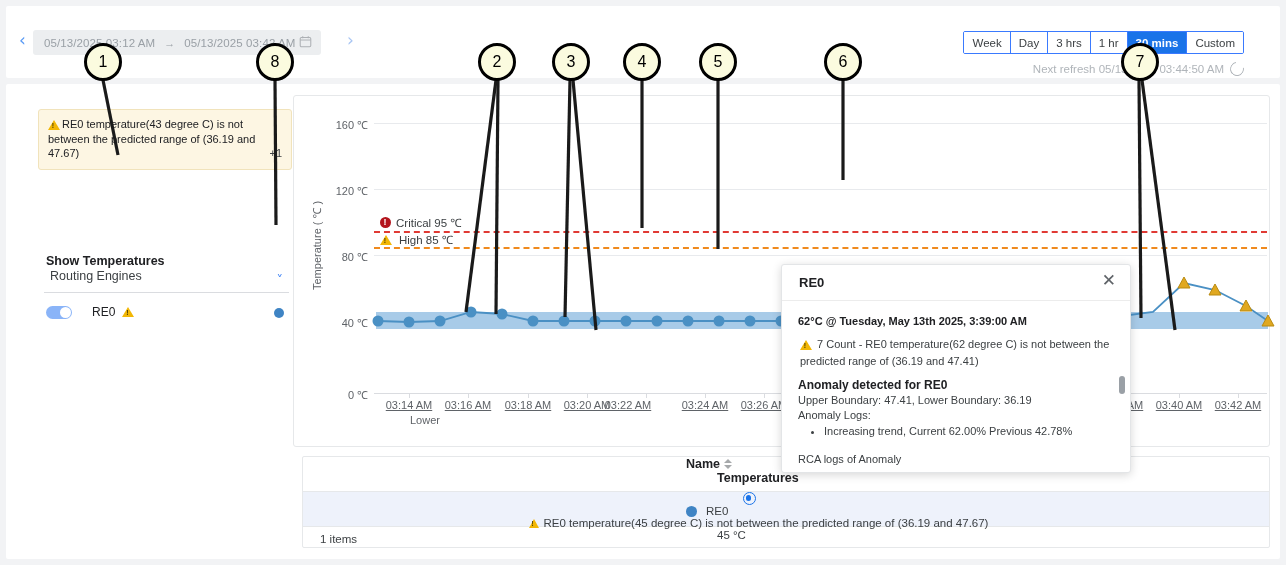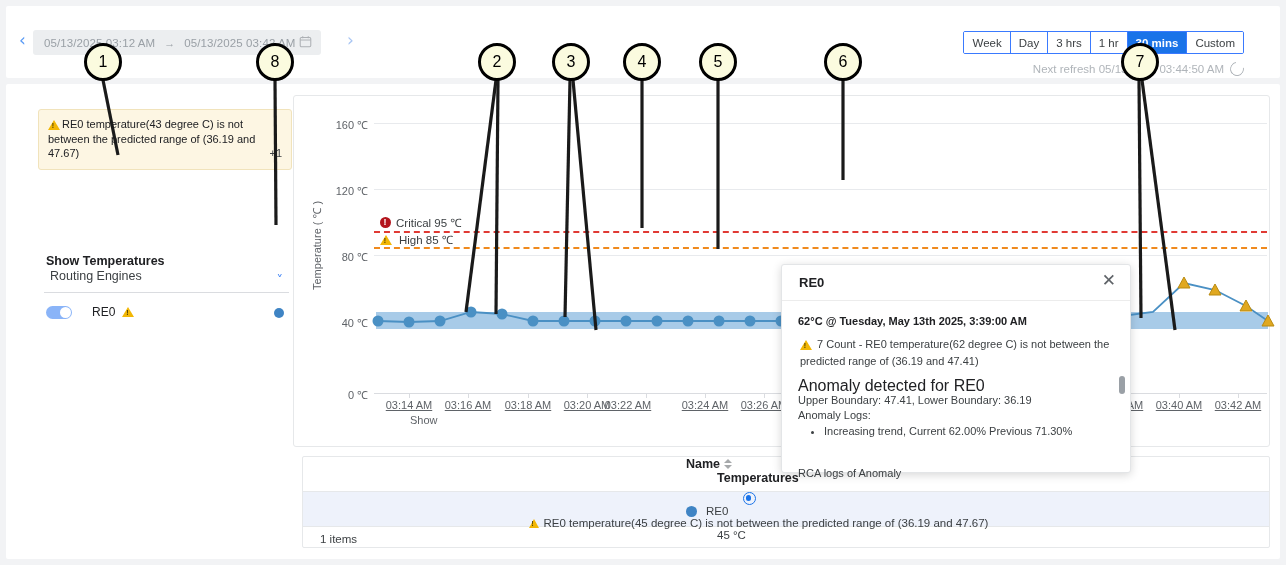--- a/index.html
+++ b/index.html
@@ -177,24 +177,24 @@
     position:absolute;left:17px;top:10px;font-size:13px;
     font-weight:bold;color:#202124;
   }
   .tt-close{
     position:absolute;right:14px;top:7px;font-size:17px;color:#5f6368;
     cursor:pointer;line-height:17px;font-family:"DejaVu Sans",sans-serif;
   }
   .tt-body{padding:14px 16px 0 16px;font-size:11px;color:#3c4043;}
   .tt-when{font-weight:bold;font-size:11px;color:#202124;margin-bottom:9px;}
   .tt-alert{line-height:17px;margin-bottom:8px;padding-left:2px;}
-  .tt-sub{font-weight:normal;font-size:16px;color:#202124;line-height:15px;}
+  .tt-sub{font-weight:bold;font-size:12px;color:#202124;line-height:15px;}
   .tt-line{line-height:15px;}
   .tt-bullet{margin:0;padding-left:26px;line-height:16px;}
-  .tt-rca{margin-top:27px;line-height:15px;}
+  .tt-rca{margin-top:13px;line-height:15px;}
   .tt-scroll{
     position:absolute;right:5px;top:111px;width:6px;height:18px;
     background:#9aa0a6;border-radius:3px;
   }
 
   
   .tablewrap{
     position:absolute;left:296px;top:372px;width:968px;height:92px;
     background:#fff;border:1px solid #e6e8ea;border-radius:2px;box-sizing:border-box;
   }
@@ -387,38 +387,38 @@
     <div class="xtickmark" style="left:758px;top:309px;"></div>
     <div class="xtickmark" style="left:818px;top:309px;"></div>
     <div class="xtickmark" style="left:877px;top:309px;"></div>
     <div class="xtickmark" style="left:936px;top:309px;"></div>
     <div class="xtickmark" style="left:995px;top:309px;"></div>
     <div class="xtickmark" style="left:1055px;top:309px;"></div>
     <div class="xtickmark" style="left:1114px;top:309px;"></div>
     <div class="xtickmark" style="left:1173px;top:309px;"></div>
     <div class="xtickmark" style="left:1232px;top:309px;"></div>
 
-    <div class="xlabel" style="left:404px;top:330px;">Show</div>
+    <div class="xlabel" style="left:404px;top:330px;">Lower</div>
 
     <div class="tooltip">
       <div class="tt-head">
         <div class="tt-title">RE0</div>
         <div class="tt-close">✕</div>
       </div>
       <div class="tt-body">
         <div class="tt-when">62°C @  Tuesday, May 13th 2025, 3:39:00 AM</div>
         <div class="tt-alert">
           <span class="warn-tri"></span>
           <span>7 Count - RE0 temperature(62 degree C) is not between the predicted range of (36.19 and 47.41)</span>
         </div>
         <div class="tt-sub">Anomaly detected for RE0</div>
         <div class="tt-line">Upper Boundary: 47.41, Lower Boundary: 36.19</div>
         <div class="tt-line">Anomaly Logs:</div>
         <ul class="tt-bullet">
-          <li>Increasing trend, Current 62.00% Previous 71.30%</li>
+          <li>Increasing trend, Current 62.00% Previous 42.78%</li>
         </ul>
         <div class="tt-rca">RCA logs of Anomaly</div>
       </div>
       <div class="tt-scroll"></div>
     </div>
 
     <div class="tablewrap">
       <div class="trow thead">
         <div class="td c-sel"></div>
         <div class="th c-name">

